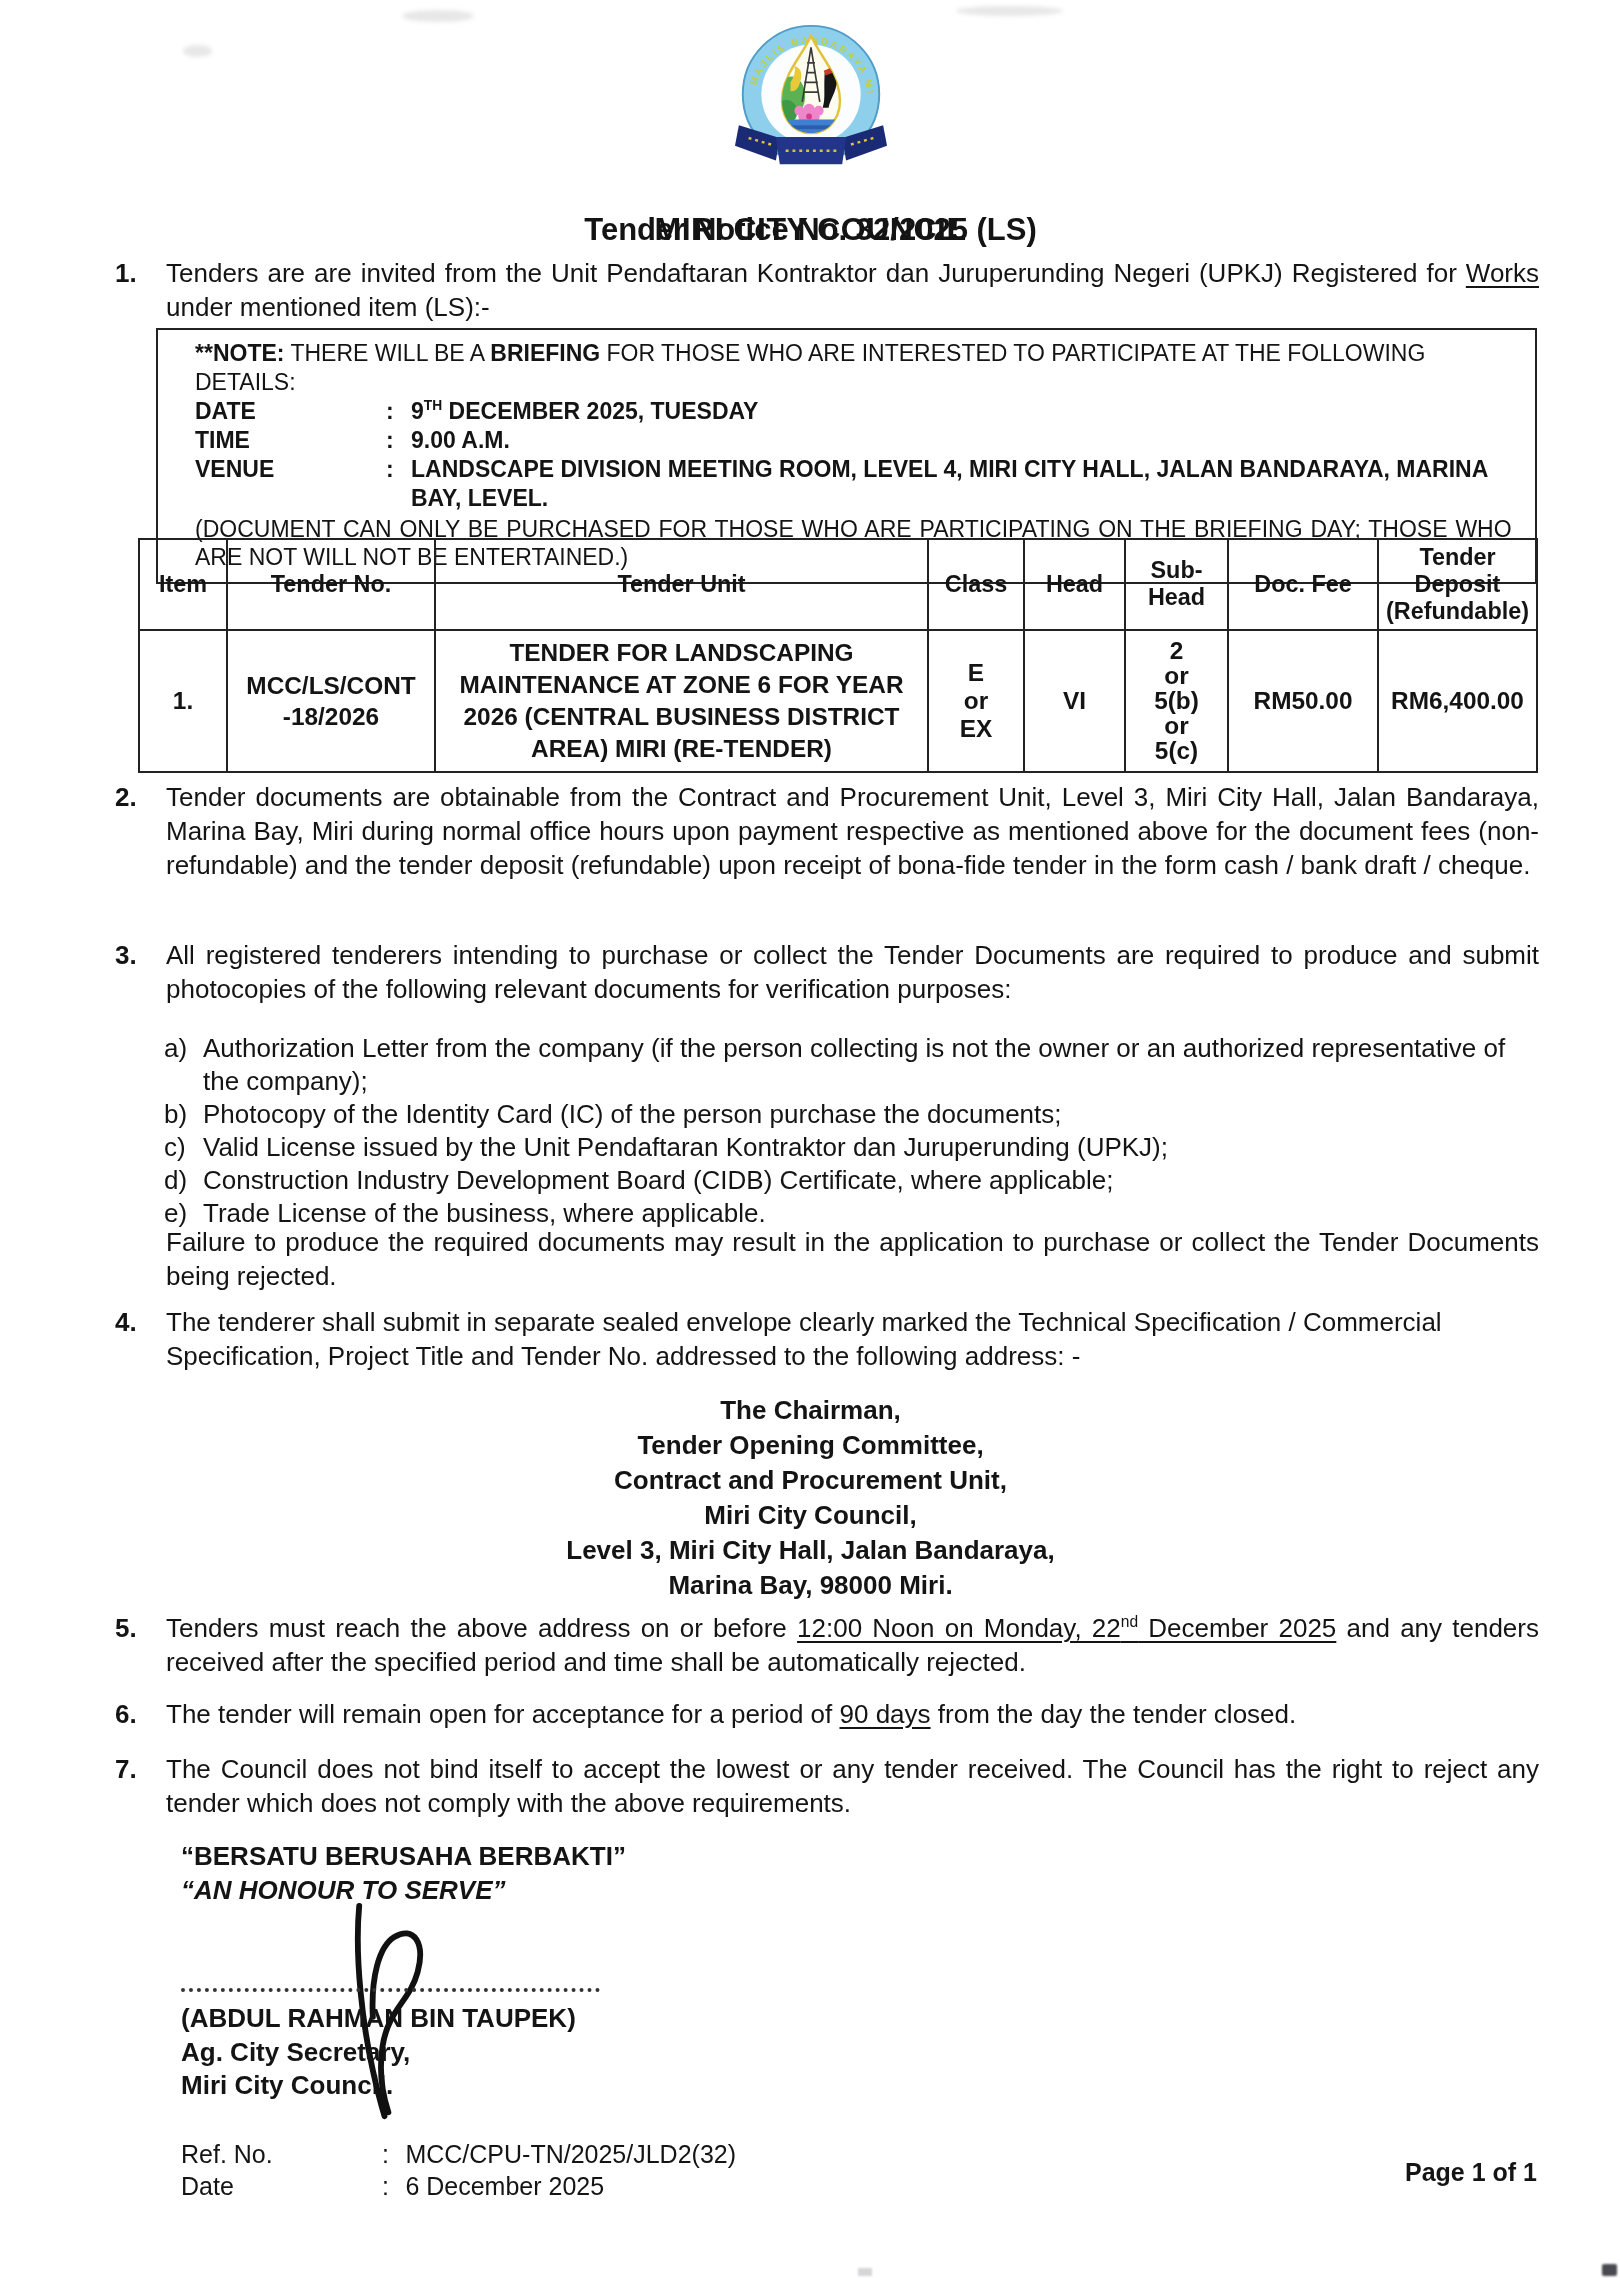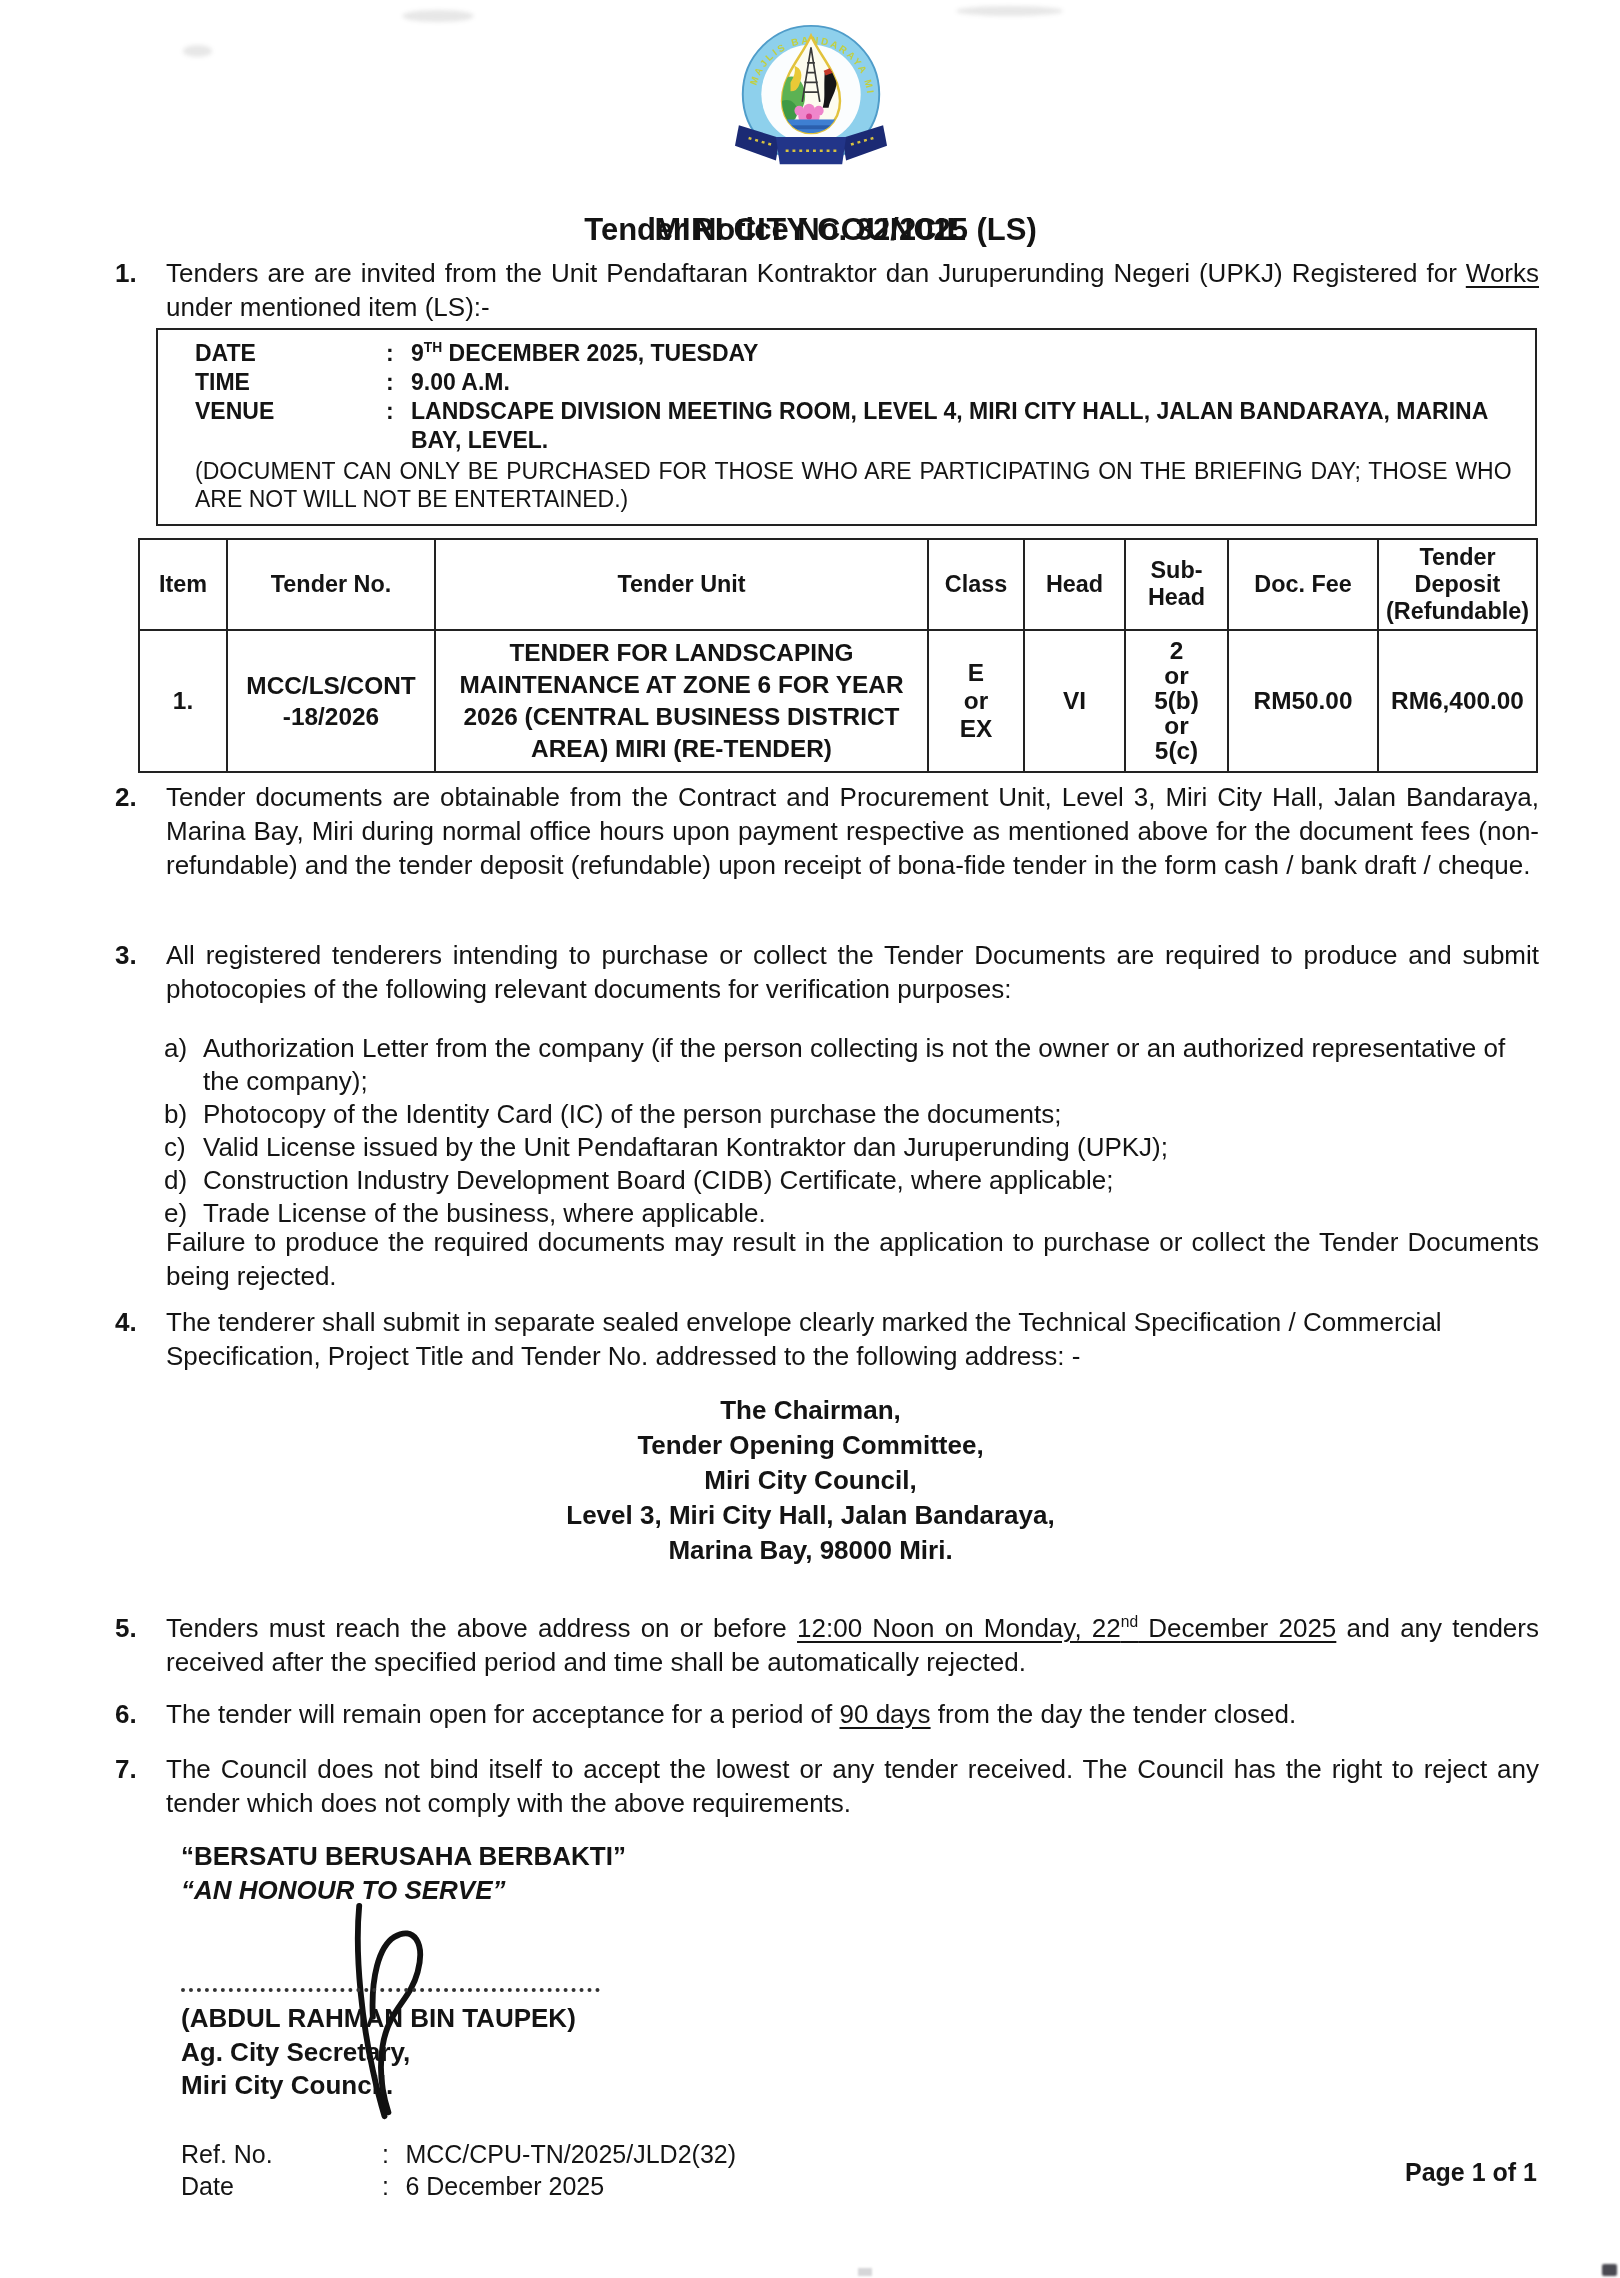--- a/index.html
+++ b/index.html
@@ -145,20 +145,21 @@
 
   <div class="org-name center">MIRI CITY COUNCIL</div>
   <div class="notice-title center">Tender Notice No. 32/2025 (LS)</div>
 
   <div class="abs num-para" style="top:256px">
     <span class="num">1.</span>
     <span class="ptext"><span>Tenders are are invited from the </span><b>Unit Pendaftaran Kontraktor dan Juruperunding Negeri (UPKJ) Registered for </b><b class="ul">Works</b><span> under mentioned item (LS):-</span></span>
   </div>
 
   <div class="note-box">
+    <div class="note-intro"><b>**NOTE:</b><span> THERE WILL BE A </span><b>BRIEFING</b><span> FOR THOSE WHO ARE INTERESTED TO PARTICIPATE AT THE FOLLOWING DETAILS:</span></div>
     <div class="note-row">
       <span class="note-label">DATE</span>
       <span class="note-colon">:</span>
       <span class="note-value"><span>9</span><sup>TH</sup><span> DECEMBER 2025, TUESDAY</span></span>
     </div>
     <div class="note-row">
       <span class="note-label">TIME</span>
       <span class="note-colon">:</span>
       <span class="note-value">9.00 A.M.</span>
     </div>
@@ -255,20 +256,21 @@
   </div>
 
   <div class="abs num-para" style="top:1305px">
     <span class="num">4.</span>
     <span class="ptext left">The tenderer shall submit in separate sealed envelope clearly marked the Technical Specification / Commercial Specification, Project Title and Tender No. addressed to the following address: -</span>
   </div>
 
   <div class="address">
     <div>The Chairman,</div>
     <div>Tender Opening Committee,</div>
+    <div>Contract and Procurement Unit,</div>
     <div>Miri City Council,</div>
     <div>Level 3, Miri City Hall, Jalan Bandaraya,</div>
     <div>Marina Bay, 98000 Miri.</div>
   </div>
 
   <div class="abs num-para" style="top:1611px">
     <span class="num">5.</span>
     <span class="ptext"><span>Tenders must reach the above address on or before </span><b class="ul"><span>12:00 Noon on Monday, 22</span><sup>nd</sup><span> December 2025</span></b><span> and any tenders received after the specified period and time shall be automatically rejected.</span></span>
   </div>
 

